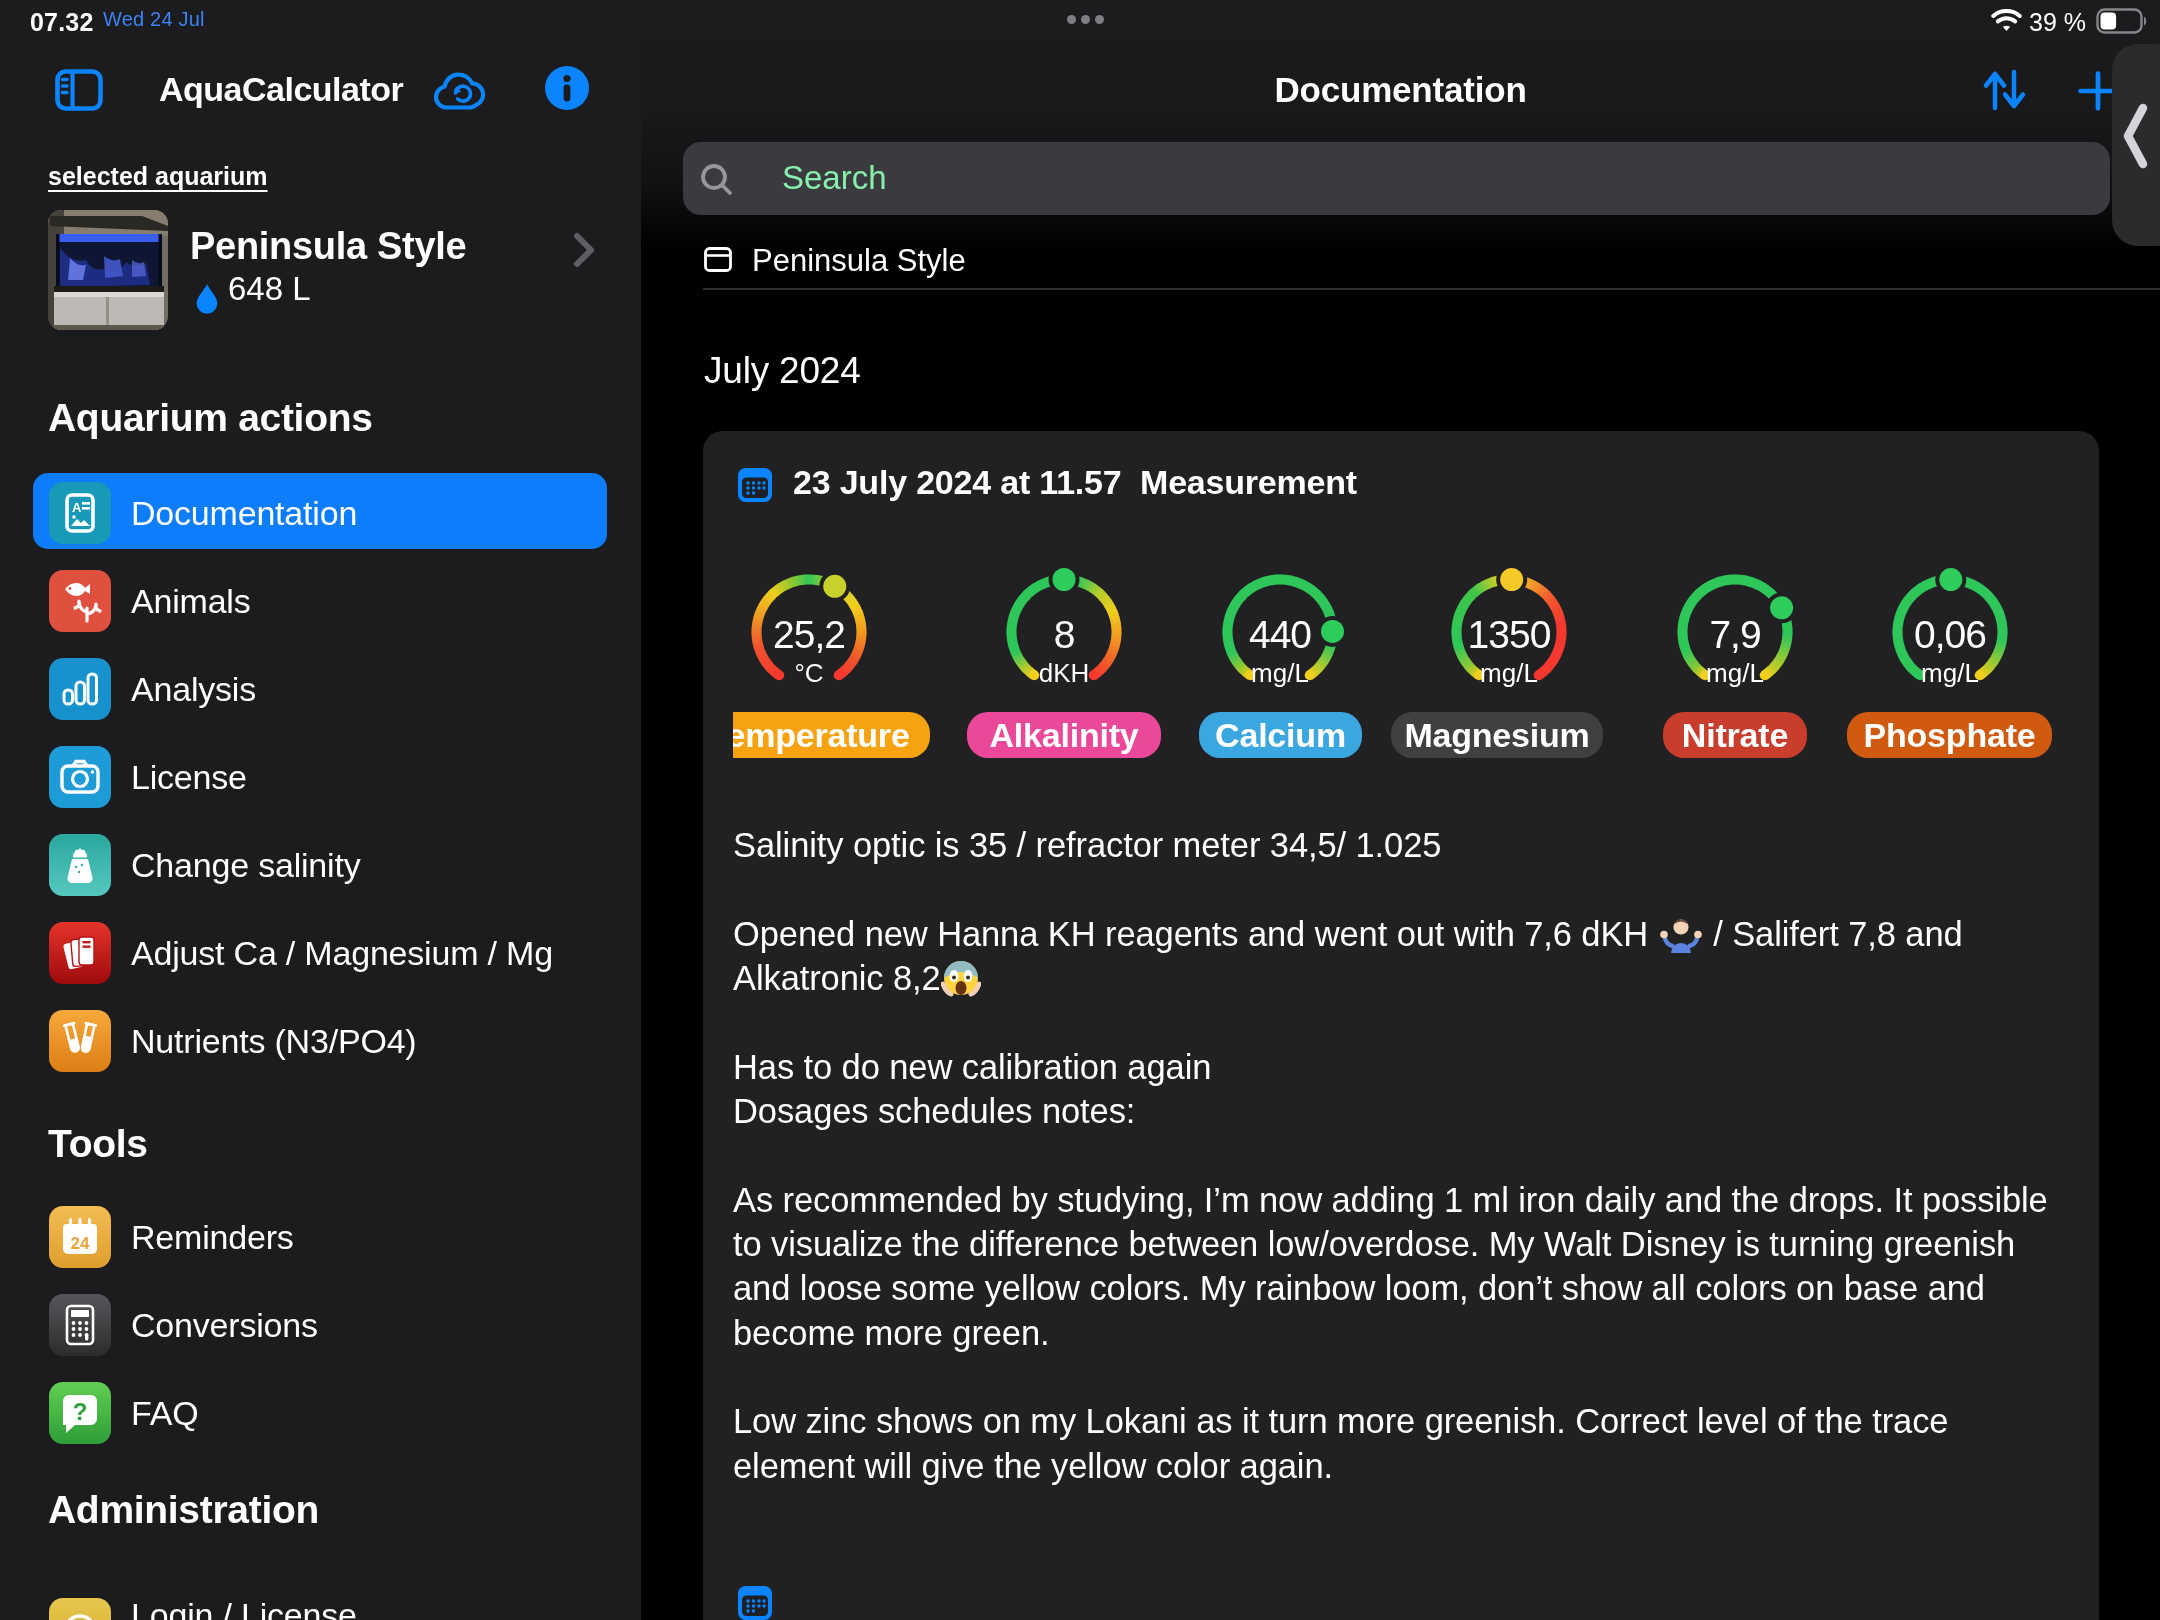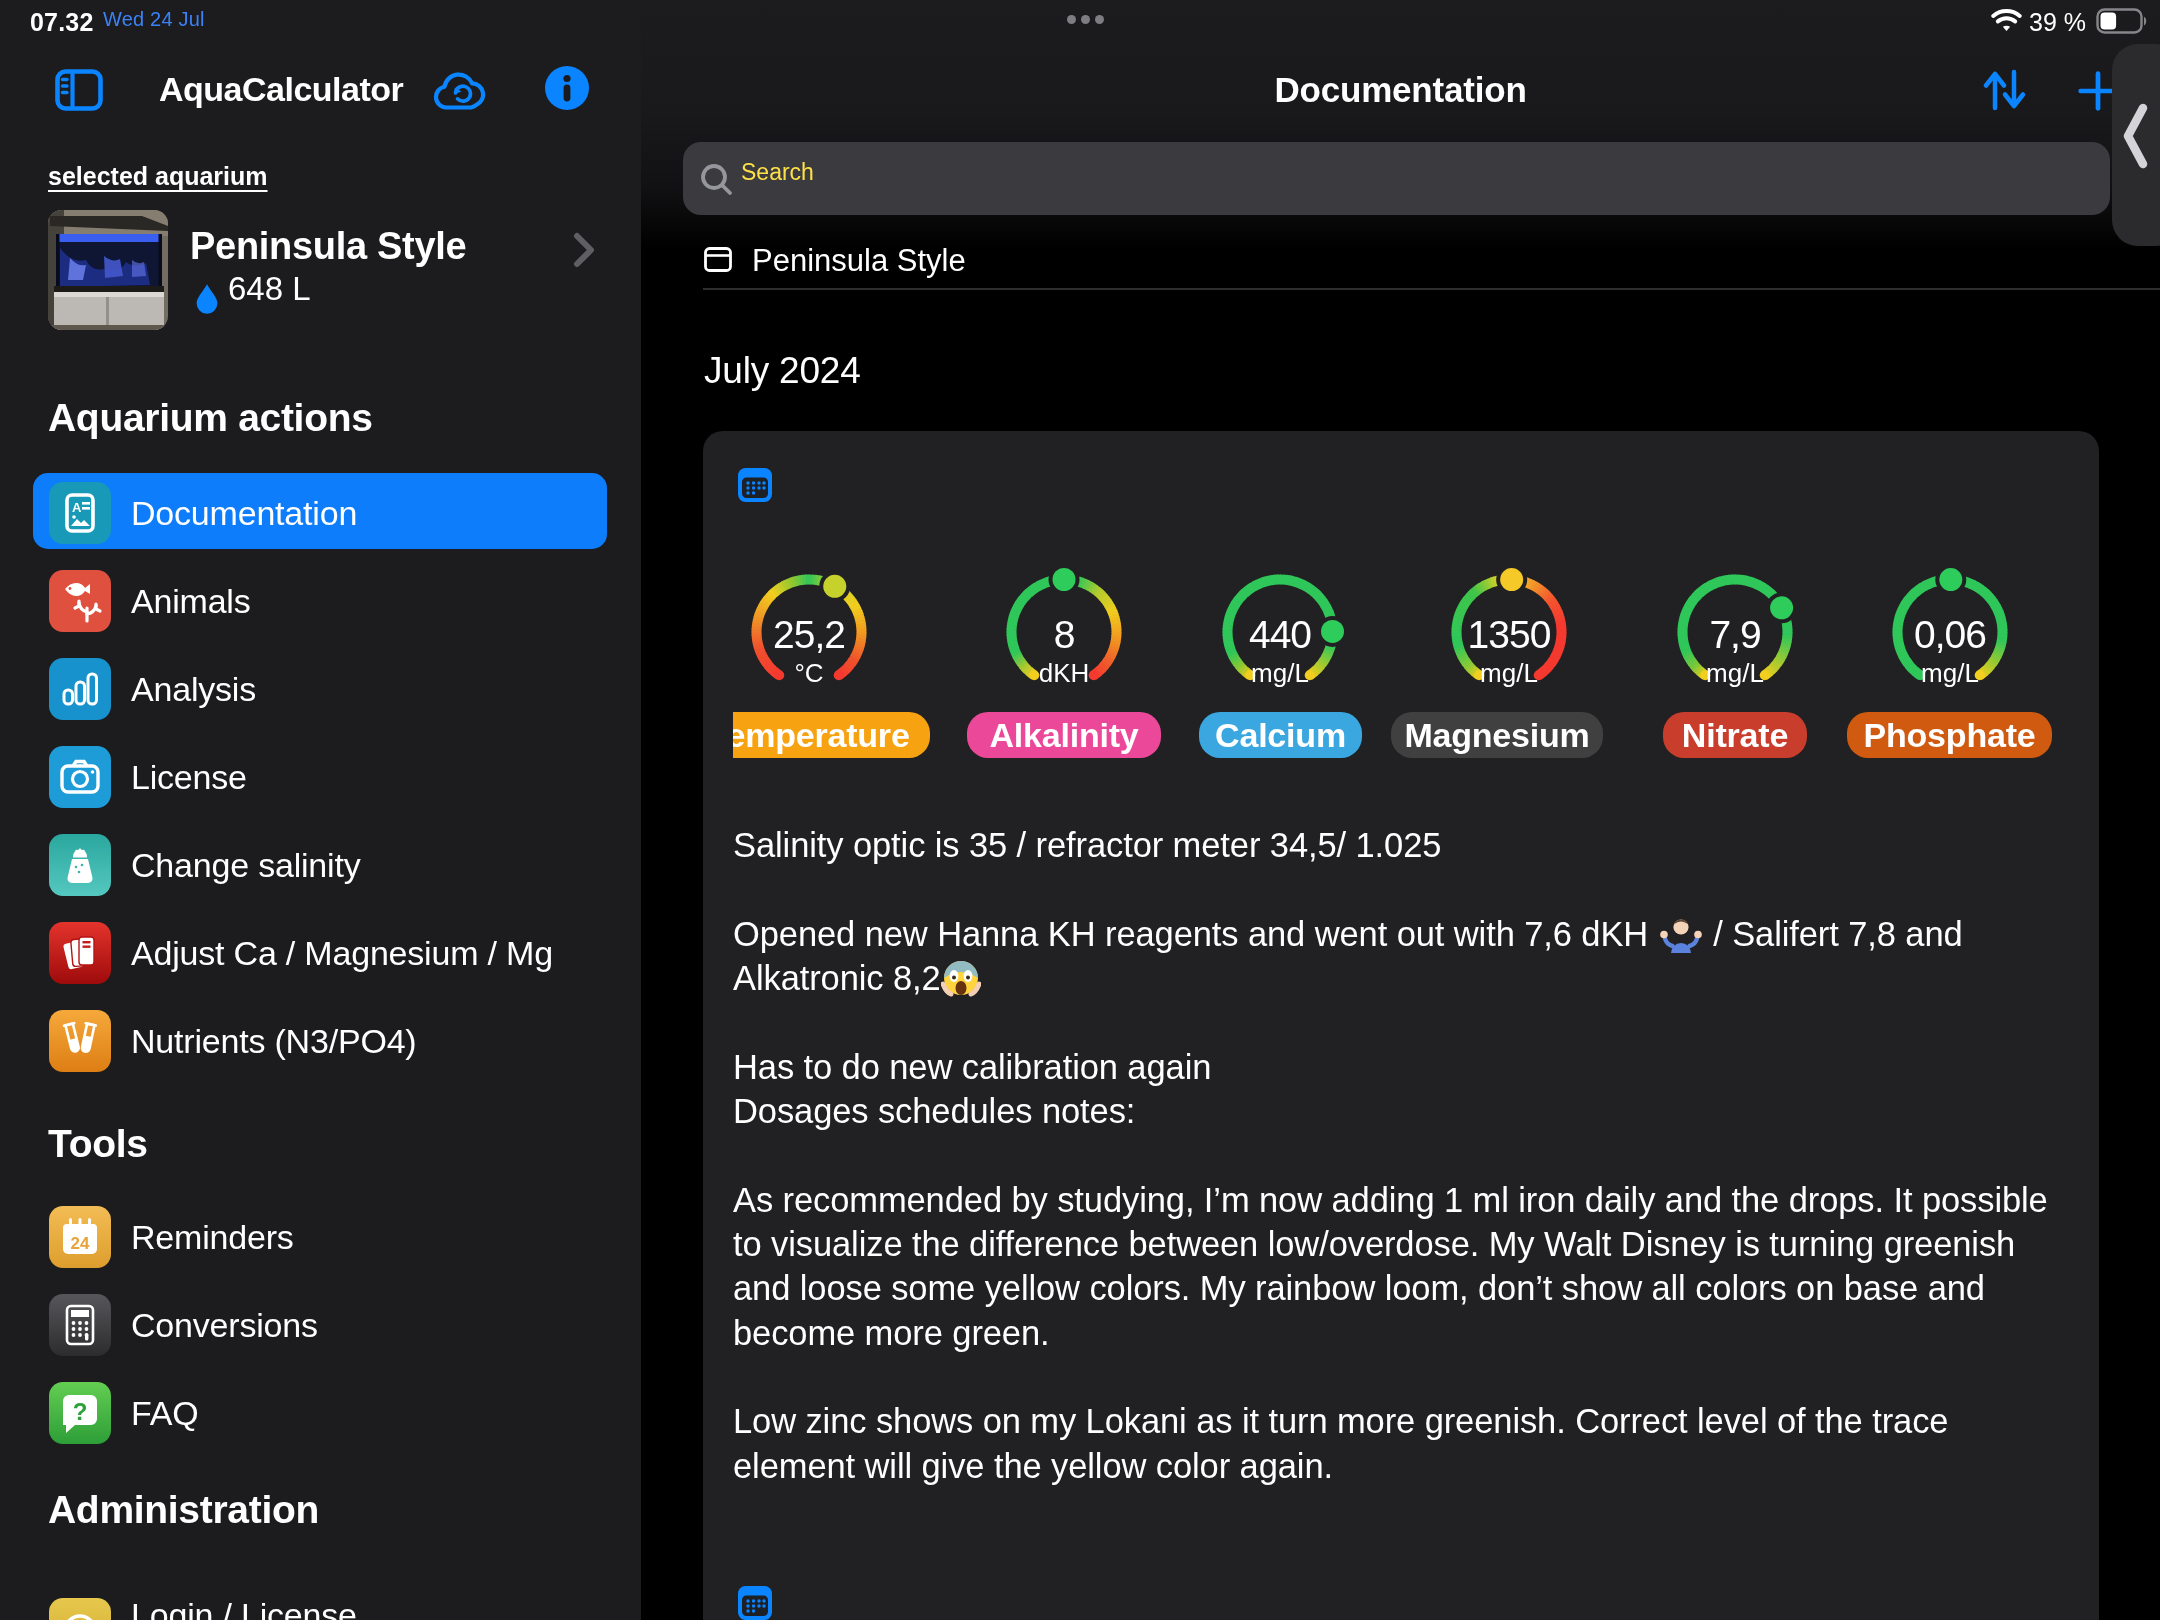--- a/index.html
+++ b/index.html
@@ -14,21 +14,21 @@
 #selaq{position:absolute;left:48px;top:162px;font-size:25px;font-weight:bold;color:#fff;text-decoration:underline;text-underline-offset:5px}
 #thumb{position:absolute;left:48px;top:210px;width:120px;height:120px;border-radius:14px;overflow:hidden}
 #pstyle{position:absolute;left:190px;top:225px;font-size:38px;font-weight:bold;color:#fff;letter-spacing:-0.3px}
 #lit{position:absolute;left:228px;top:270px;font-size:33px;color:#fff}
 .shead{position:absolute;left:48px;font-size:39px;font-weight:bold;color:#fff;letter-spacing:-0.3px}
 #selrow{position:absolute;left:33px;top:473px;width:574px;height:76px;border-radius:15px;background:#0d7dfb}
 .mico{position:absolute;left:49px;width:62px;height:62px}
 .mtxt{position:absolute;left:131px;font-size:34px;color:#fff;letter-spacing:-0.2px}
 #navttl{position:absolute;left:641px;top:70px;width:1519px;text-align:center;font-size:35px;font-weight:bold;color:#fff;letter-spacing:-0.2px}
 #search{position:absolute;left:683px;top:142px;width:1427px;height:73px;border-radius:18px;background:#3a3a3f}
-#sphold{position:absolute;left:741px;top:159px;font-size:23px;color:#fde047}
+#sphold{position:absolute;left:782px;top:159px;font-size:33px;color:#86efac}
 #handle{position:absolute;left:2112px;top:44px;width:70px;height:202px;border-radius:26px;background:#2b2b2d}
 #folderrow{position:absolute;left:752px;top:243px;font-size:31px;color:#fff}
 #divider{position:absolute;left:703px;top:288px;width:1457px;height:2px;background:#2e2e30}
 #july{position:absolute;left:704px;top:350px;font-size:37px;color:#fff;letter-spacing:-0.2px}
 #card{position:absolute;left:703px;top:431px;width:1396px;height:1230px;border-radius:20px;background:#212123;overflow:hidden}
 .chead{position:absolute;left:90px;font-size:34px;font-weight:bold;color:#fff;letter-spacing:-0.2px}
 .cico{position:absolute;left:35px;width:34px;height:34px}
 #gaugerow{position:absolute;left:30px;top:0;width:1336px;height:470px;overflow:hidden}
 .gg{position:absolute}
 .gval{position:absolute;width:240px;text-align:center;font-size:39px;color:#fff;letter-spacing:-1px}
@@ -345,20 +345,21 @@
           <circle cx="26" cy="15" r="1.7"></circle>
           <circle cx="10" cy="20" r="1.7"></circle>
           <circle cx="15.5" cy="20" r="1.7"></circle>
           <circle cx="21" cy="20" r="1.7"></circle>
           <circle cx="26" cy="20" r="1.7"></circle>
           <circle cx="10" cy="25" r="1.7"></circle>
           <circle cx="15.5" cy="25" r="1.7"></circle>
         </g>
       </svg>
     </div>
+<div class="chead" style="top:32px">23 July 2024 at 11.57&nbsp;&nbsp;Measurement</div>
 <div id="gaugerow">
       <div class="gg" style="left:-9px;top:116px">
         <svg width="170" height="170" viewBox="0 0 170 170">
           <path d="M55.26 128.27A52.5 52.5 0 0 1 52.37 126.12" stroke="#f53a2f" stroke-width="10" fill="none"></path>
           <path d="M52.87 126.52A52.5 52.5 0 0 1 50.10 124.22" stroke="#f43c2f" stroke-width="10" fill="none"></path>
           <path d="M50.58 124.64A52.5 52.5 0 0 1 47.94 122.19" stroke="#f43e2f" stroke-width="10" fill="none"></path>
           <path d="M48.40 122.64A52.5 52.5 0 0 1 45.90 120.04" stroke="#f4402f" stroke-width="10" fill="none"></path>
           <path d="M46.33 120.51A52.5 52.5 0 0 1 43.99 117.78" stroke="#f3422f" stroke-width="10" fill="none"></path>
           <path d="M44.39 118.28A52.5 52.5 0 0 1 42.21 115.41" stroke="#f3442f" stroke-width="10" fill="none"></path>
           <path d="M42.58 115.93A52.5 52.5 0 0 1 40.56 112.95" stroke="#f3462e" stroke-width="10" fill="none"></path>

